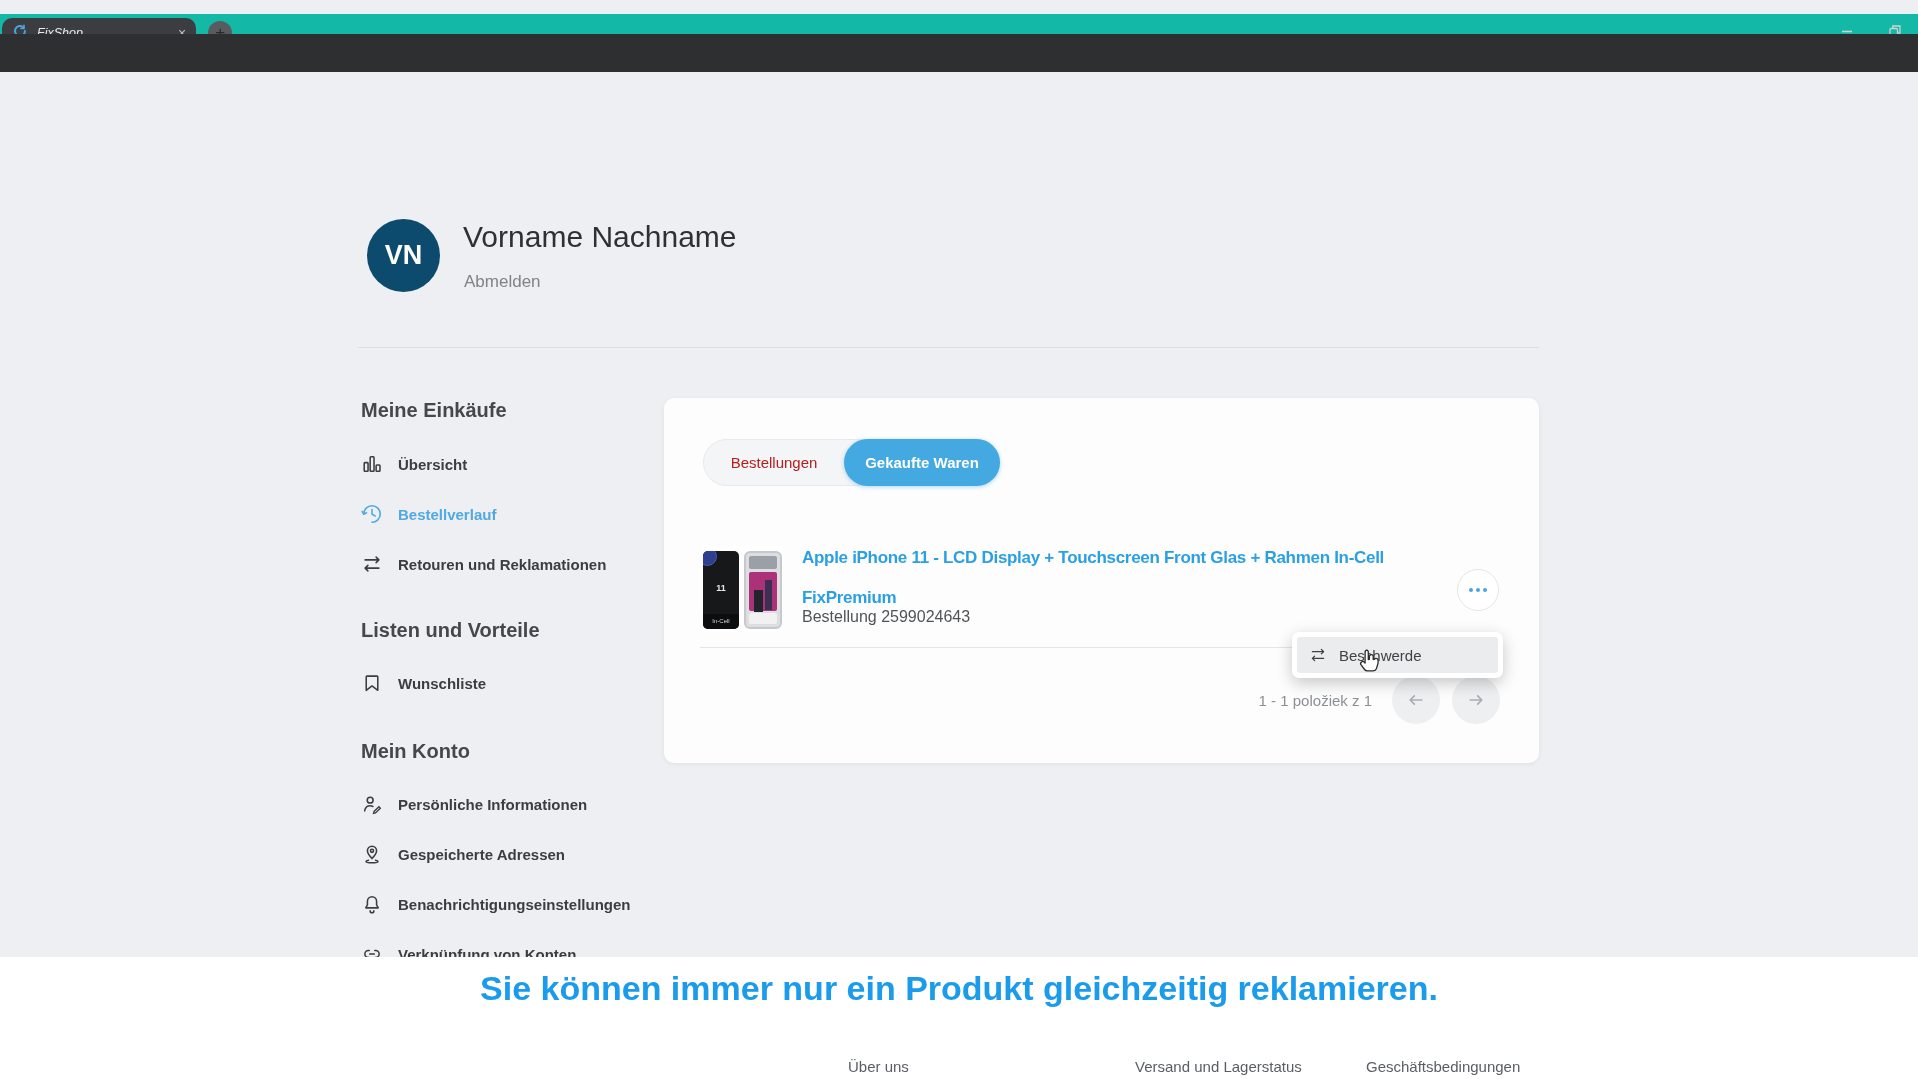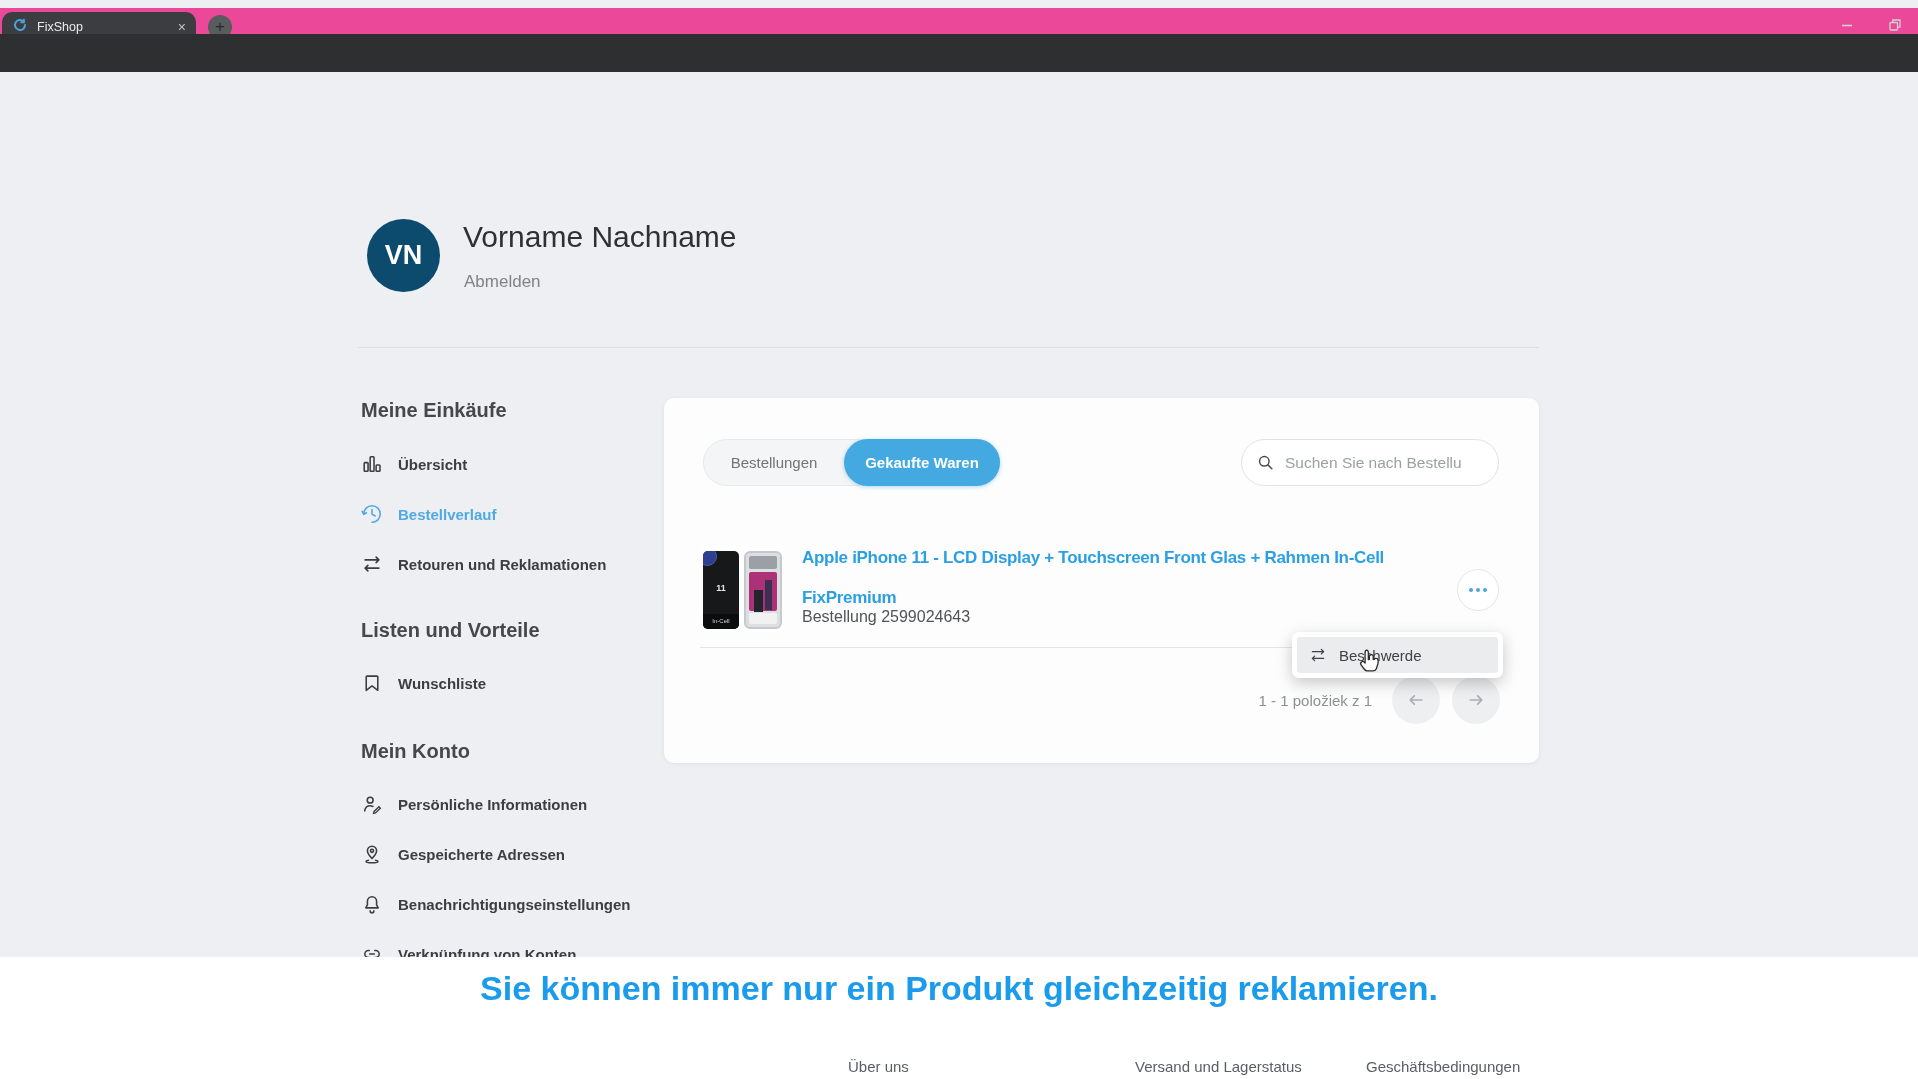--- a/index.html
+++ b/index.html
@@ -1,20 +1,20 @@
 <!DOCTYPE html>
 <html><head>
 <meta charset="utf-8">
 <style>
   * { margin:0; padding:0; box-sizing:border-box; }
   html,body { width:1918px; height:1079px; overflow:hidden; font-family:"Liberation Sans", sans-serif; }
   #screen { position:relative; width:1918px; height:1079px; background:#edeff2; }
 
   
-  #tabstrip { position:absolute; left:0; top:8px; width:1918px; height:34px; background:#ec4899; }
+  #tabstrip { position:absolute; left:0; top:14px; width:1918px; height:34px; background:#14b8a6;font-style:italic; }
   #tab { position:absolute; left:2px; top:4px; width:194px; height:30px; background:#3b3d40;
          border-radius:10px 10px 0 0; display:flex; align-items:center; padding:0 10px; gap:9px; }
   #tab .title { color:#e8eaed; font-size:12.5px; flex:1; }
   #tab .close { color:#c0c3c5; font-size:14px; line-height:14px; }
   #newtab { position:absolute; left:208px; top:7px; width:24px; height:24px; border-radius:50%;
             background:#595c5e; color:#26282a; font-size:17px; text-align:center; line-height:23px; }
   .winctl { position:absolute; top:0; width:46px; height:34px; display:flex; align-items:center; justify-content:center; color:#d0d2d4; }
   #toolbar { position:absolute; left:0; top:34px; width:1918px; height:38px; background:#2d2f31; }
   #navfwd { position:absolute; left:8px; top:44px; }
   #reload { position:absolute; left:38px; top:44px; }
@@ -43,21 +43,21 @@
   .side-item { position:absolute; left:361px; height:26px; display:flex; align-items:center; gap:15px;
                font-size:15px; font-weight:bold; color:#3b3e41; cursor:pointer; }
   .side-item svg { flex:0 0 auto; }
   .side-item.active { color:#4fa9e2; }
 
   
   #card { position:absolute; left:664px; top:326px; width:875px; height:365px; background:#fdfdfe;
           border-radius:10px; box-shadow:0 1px 5px rgba(0,0,0,0.06); }
   #segmented { position:absolute; left:39px; top:41px; height:47px; display:flex; align-items:center;
                background:#f4f5f6; border:1px solid #e7e9eb; border-radius:24px; }
-  #seg-orders { width:140px; text-align:center; font-size:15px; color:#737373; }
+  #seg-orders { width:140px; text-align:center; font-size:15px; color:#b91c1c; }
   #seg-bought { width:156px; height:47px; margin:-1px -1px -1px 0; border-radius:24px; background:#44a9e1;
                 color:#ffffff; font-weight:bold; font-size:15px; display:flex; align-items:center; justify-content:center;
                 box-shadow:0 1px 4px rgba(68,169,225,.45); }
   #searchbox { position:absolute; left:577px; top:41px; width:258px; height:47px; border-radius:24px;
                border:1px solid #e0e2e4; background:#fff; display:flex; align-items:center; padding:0 14px; gap:10px; }
   #searchbox input { border:none; outline:none; font-size:15.5px; color:#3c4043; width:190px; background:transparent; font-family:inherit; }
   #searchbox input::placeholder { color:#9ba0a5; }
 
   #thumb { position:absolute; left:39px; top:148px; width:80px; height:86px; background:#ffffff; }
   #phoneL { position:absolute; left:0; top:5px; width:36px; height:78px; background:#17181a; border-radius:5px; overflow:hidden; }
@@ -255,27 +255,20 @@
       </svg>
       <span>Verknüpfung von Konten</span>
     </div>
 
     <div id="card">
       <div id="segmented">
         <div id="seg-orders">Bestellungen</div>
         <div id="seg-bought">Gekaufte Waren</div>
       </div>
 
-      <div id="searchbox">
-        <svg width="19" height="19" viewBox="0 0 24 24" fill="none" stroke="#4b4e51" stroke-width="1.9" stroke-linecap="round">
-          <circle cx="10.5" cy="10.5" r="6"></circle>
-            <path d="M15 15l5 5"></path>
-        </svg>
-        <input type="text" placeholder="Suchen Sie nach Bestellu" style="">
-      </div>
 
       <div id="thumb">
         <div id="phoneL">
           <div id="badge"></div>
           <div class="num">11</div>
           <div class="band">In-Cell</div>
         </div>
         <div id="phoneR">
           <div class="top"></div>
           <div class="mid">

